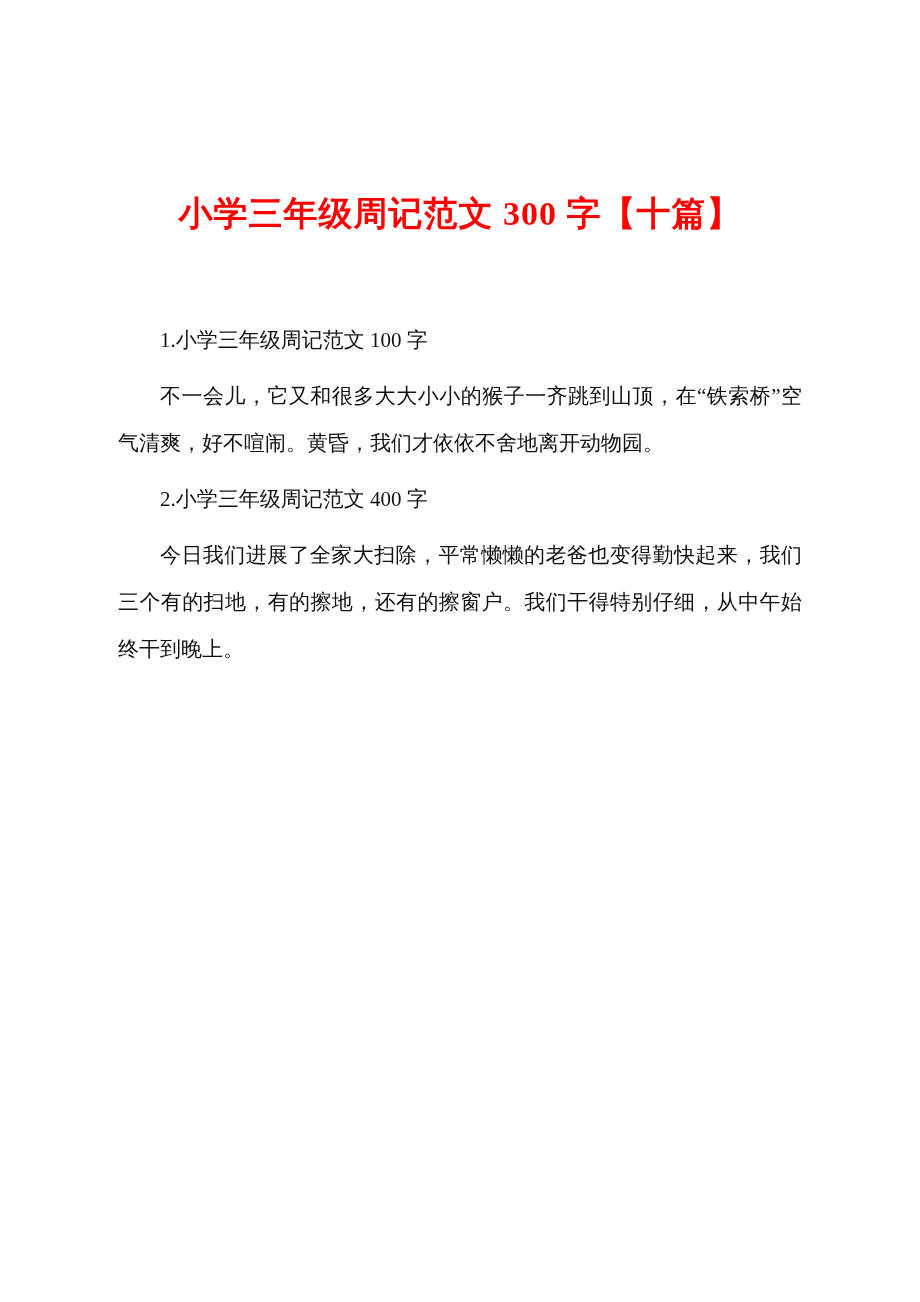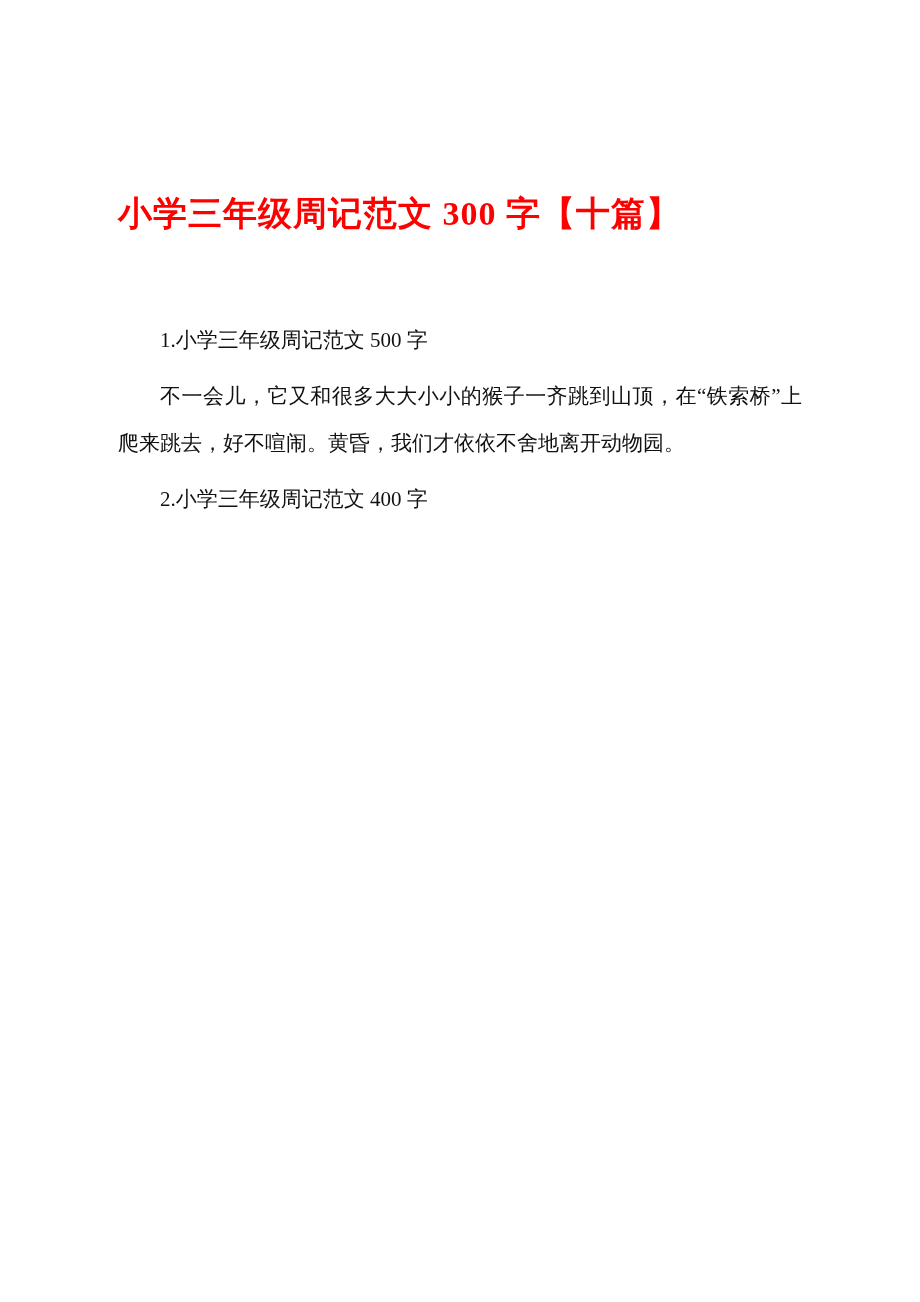--- a/index.html
+++ b/index.html
@@ -17,20 +17,21 @@
     padding: 0 118px;
     overflow: hidden;
     font-family: "Liberation Serif", "DejaVu Serif", serif;
   }
   .doc-title {
     margin: 0;
     padding-top: 191px;
     font-size: 34px;
     line-height: 46px;
     font-weight: bold;
+    text-align: center;
     color: #fe0000;
     letter-spacing: 1px;
     white-space: nowrap;
   }
   .doc-body {
     margin-top: 80px;
     font-size: 21px;
     line-height: 47px;
     color: #111111;
     text-align: justify;
@@ -42,17 +43,18 @@
   }
 </style>
 </head>
 <body>
 
 <div class="page">
   <h1 class="doc-title">小学三年级周记范文 300 字【十篇】</h1>
 
   <div class="doc-body">
 
-  <p class="para">1.小学三年级周记范文 500 字</p>
-      <p class="para">不一会儿，它又和很多大大小小的猴子一齐跳到山顶，在“铁索桥”上爬来跳去，好不喧闹。黄昏，我们才依依不舍地离开动物园。</p>
+  <p class="para">1.小学三年级周记范文 100 字</p>
+      <p class="para">不一会儿，它又和很多大大小小的猴子一齐跳到山顶，在“铁索桥”空气清爽，好不喧闹。黄昏，我们才依依不舍地离开动物园。</p>
       <p class="para">2.小学三年级周记范文 400 字</p>
+      <p class="para">今日我们进展了全家大扫除，平常懒懒的老爸也变得勤快起来，我们三个有的扫地，有的擦地，还有的擦窗户。我们干得特别仔细，从中午始终干到晚上。</p>
     </div>
 </div>
 
 </body></html>

